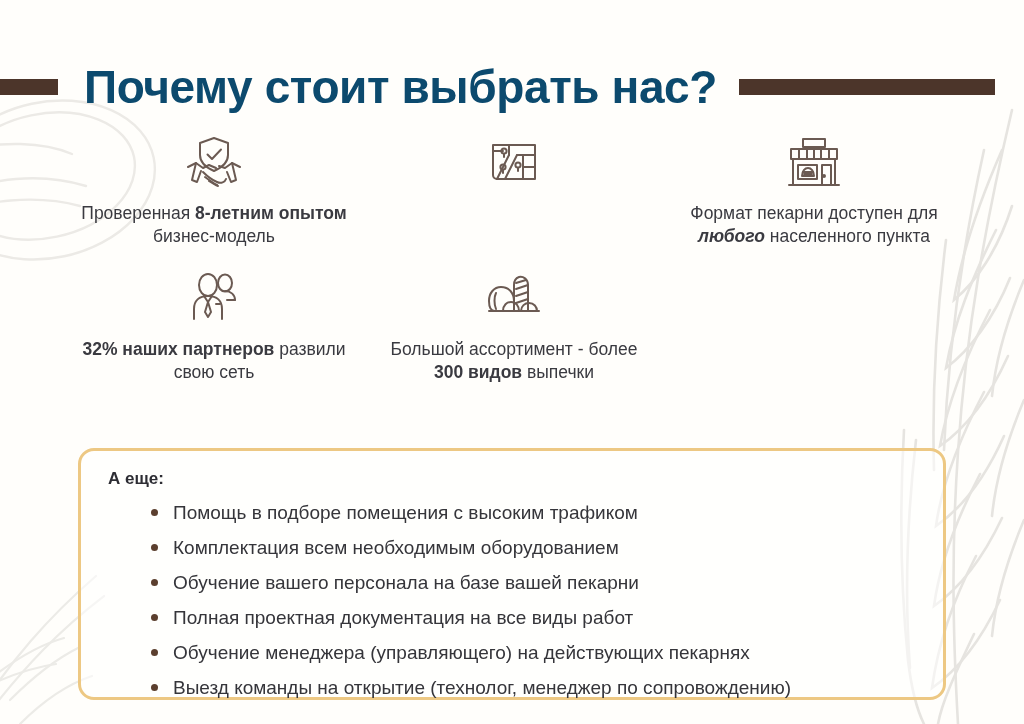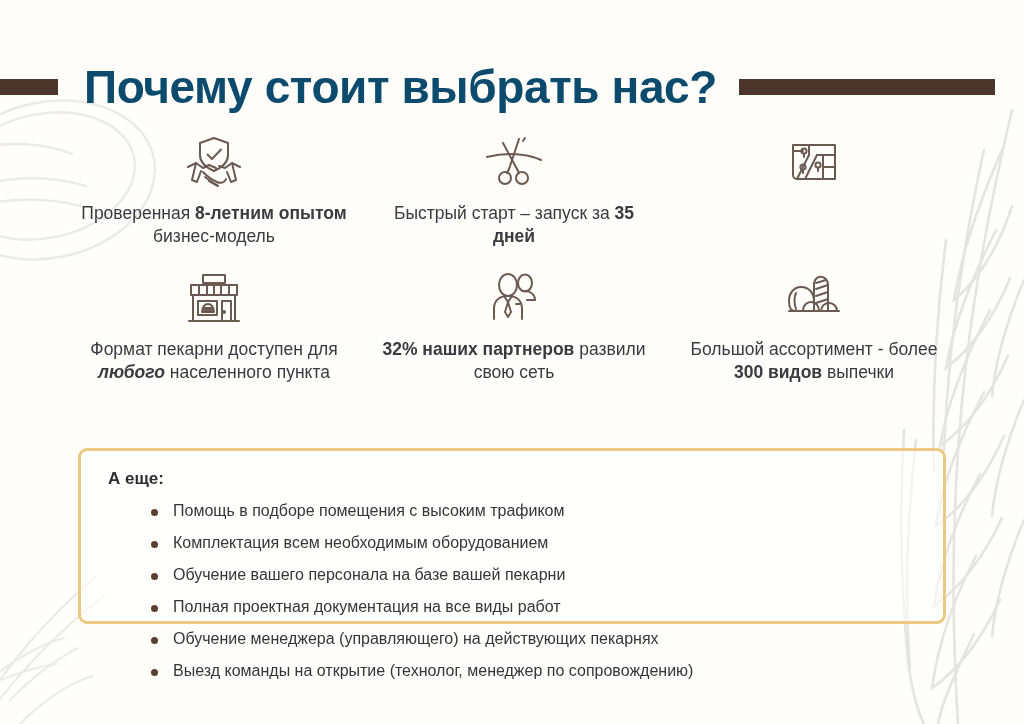--- a/index.html
+++ b/index.html
@@ -85,23 +85,23 @@
   }
   .feature-text b { font-weight: bold; }
   .feature-text i { font-weight: bold; }
 
   
   #extras-box {
     position: absolute;
     left: 78px;
     top: 448px;
     width: 868px;
-    height: 176px;
+    height: 252px;
     border: 3px solid #edc883;
-    border-radius: 9px;
+    border-radius: 16px;
     background: rgba(255,255,255,0.55);
     box-sizing: border-box;
     z-index: 3;
   }
   #extras-title {
     position: absolute;
     left: 27px;
     top: 18px;
     font-size: 17px;
     font-weight: bold;
@@ -112,21 +112,21 @@
     left: 66px;
     top: 52px;
     right: 16px;
     margin: 0;
     padding: 0;
     list-style: none;
   }
   #extras-list li {
     position: relative;
     padding-left: 26px;
-    font-size: 16px;
+    font-size: 19px;
     line-height: 1;
     color: #35353a;
     margin-bottom: 16px;
   }
   #extras-list li:last-child { margin-bottom: 16px; }
   #extras-list li::before {
     content: "";
     position: absolute;
     left: 4px;
     top: 6px;
@@ -192,35 +192,20 @@
         <path d="M13 28 L9 45 L14 47 L18 36"></path>
         <path d="M49 28 L53 45 L48 47 L44 37"></path>
         <path d="M20 37 C24 41 29 45 34 47 C38 49 42 47 43 44"></path>
         <path d="M22 42 C26 45 30 48 34 50"></path>
         <path d="M26 46 C29 48 32 50 35 51"></path>
       </svg>
     </div>
     <div class="feature-text"><span>Проверенная </span><b>8-летним опытом</b><span> бизнес-модель</span></div>
   </div>
 
-  <div class="feature">
-    <div class="feature-icon">
-      <svg width="62" height="56" viewBox="0 0 62 56" fill="none" stroke="#6b5a52" stroke-width="2" stroke-linecap="round" stroke-linejoin="round">
-        <path d="M4 22 C16 19, 28 18, 40 20 C48 21, 54 23, 58 25"></path>
-        <path d="M36 4 L26 34"></path>
-        <path d="M20 8 L34 34"></path>
-        <circle cx="22" cy="43" r="6"></circle>
-        <circle cx="39" cy="43" r="6"></circle>
-        <path d="M26 34 L24 38"></path>
-        <path d="M34 34 L36 38"></path>
-        <path d="M40 6 l2 -3"></path>
-      </svg>
-    </div>
-    <div class="feature-text"><span>Быстрый старт – запуск за </span><b>35 дней</b></div>
-  </div>
 
   <div class="feature">
     <div class="feature-icon">
       <svg width="62" height="56" viewBox="0 0 62 56" fill="none" stroke="#6b5a52" stroke-width="2" stroke-linecap="round" stroke-linejoin="round">
         <path d="M10 10 H52 V44 H14 C11.8 44 10 42.2 10 40 Z"></path>
         <path d="M10 16 H20"></path>
         <path d="M26 10 V20"></path>
         <path d="M26 20 L14 44"></path>
         <path d="M34 20 L22 44"></path>
         <path d="M34 20 H52"></path>

